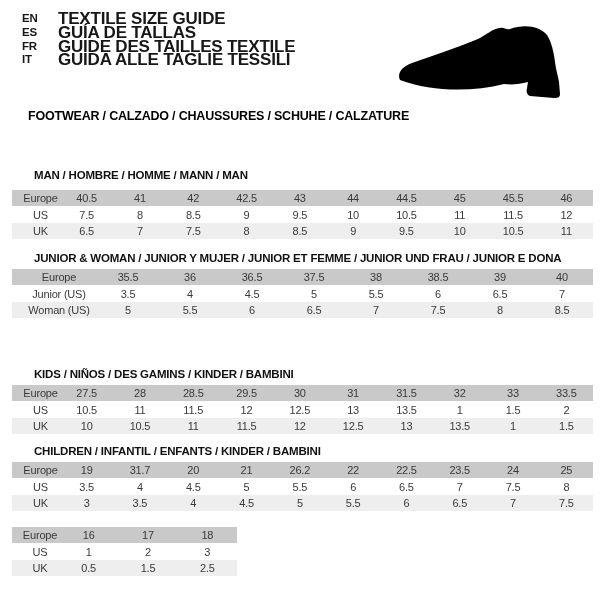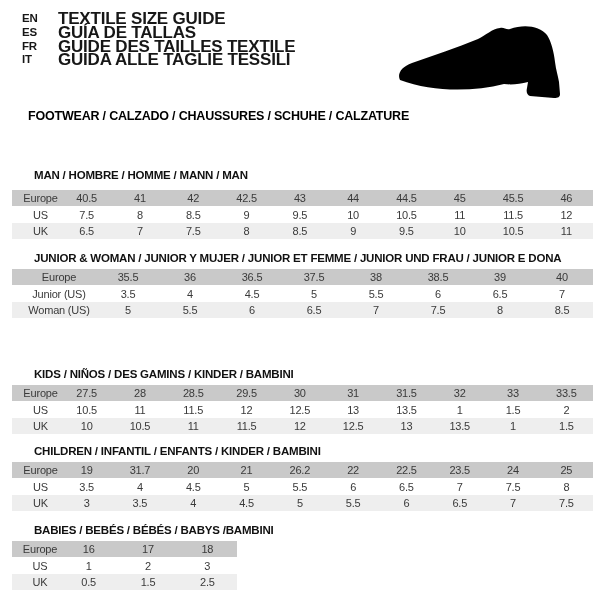--- a/index.html
+++ b/index.html
@@ -287,21 +287,20 @@
           <td>6</td>
           <td>6.5</td>
           <td>7</td>
           <td>7.5</td>
         </tr>
       </tbody>
     </table>
 </section>
 
 <section class="size-section s-babies">
-  <h2>BABIES / BEBÉS / BÉBÉS / BABYS /BAMBINI</h2>
   <table class="t-babies">
       <tbody>
         <tr>
           <td class="lbl">Europe</td>
           <td>16</td>
           <td>17</td>
           <td>18</td>
         </tr>
         <tr>
           <td class="lbl">US</td>

